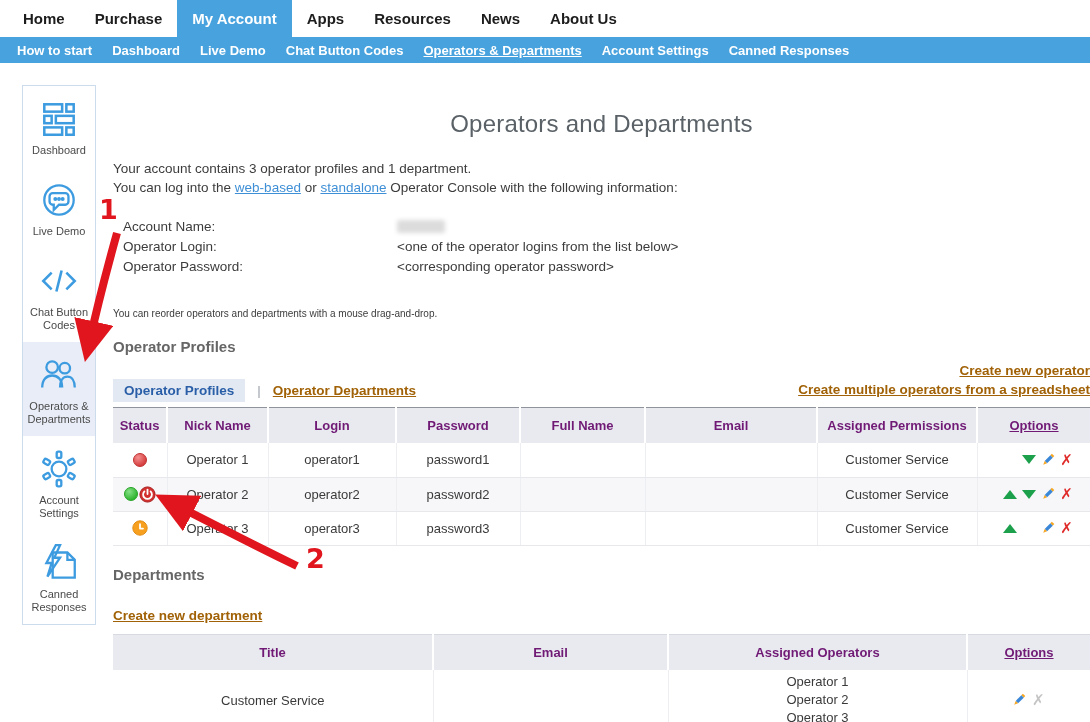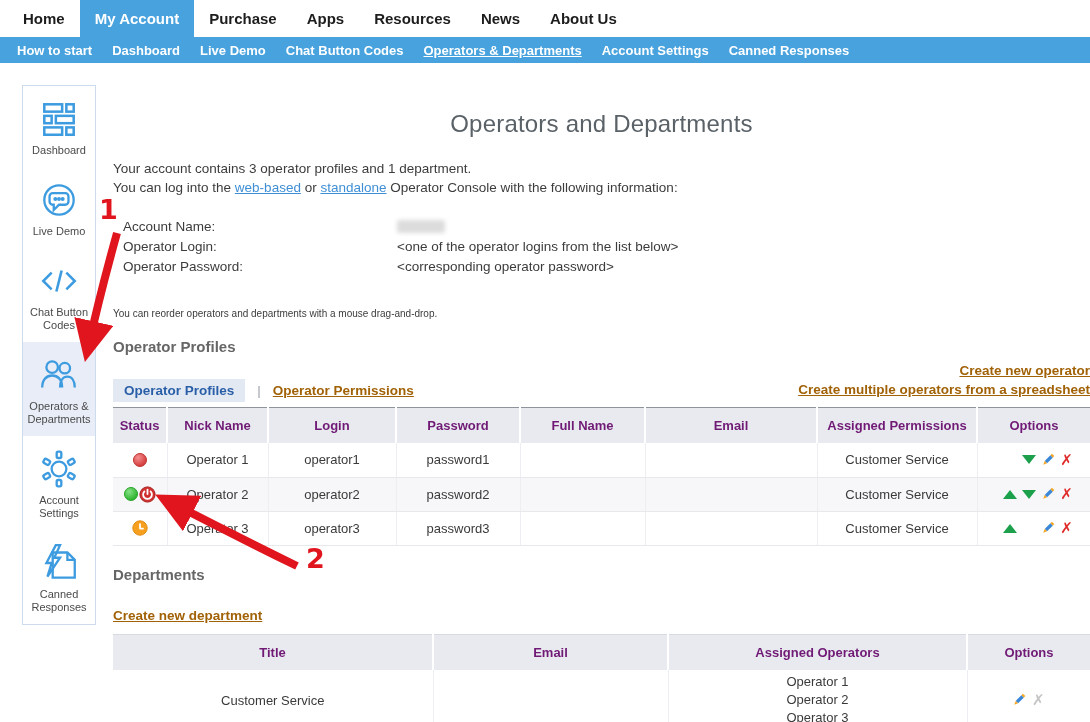--- a/index.html
+++ b/index.html
@@ -52,21 +52,21 @@
   .create-links { position:absolute; right:0; top:0; text-align:right; line-height:18px; }
   .tabs { position:absolute; left:0; bottom:5px; display:flex; align-items:center;
           font-size:13.5px; }
   .tab-active { background:#e3e9f3; color:#2a5fa8; font-weight:bold; padding:4px 11px; }
   .tab-sep { color:#9aa0a8; margin:0 12px; }
 
   
   table.grid { width:977px; border-collapse:collapse; table-layout:fixed; }
   table.grid th { background:#e8eaf0; color:#701a75; font-size:13px; font-weight:bold;
                   padding:10px 4px; border-right:2px solid #fff; text-align:center; }
-  table.grid th:last-child { border-right:none; }
+  table.grid th:last-child { border-right:none;text-decoration:underline; }
   table.ops { border-top:1px solid #8e939c; }
   table.grid td { font-size:13px; color:#3a3a3a; text-align:center; padding:2px;
                   border-right:1px solid #eceef2; border-bottom:1px solid #e6e8ec; }
   table.grid td:last-child { border-right:none; }
   table.ops td { height:34px; }
   table.ops tr.alt td { background:#f7f7f9; }
   table.dept { border-top:1px solid #d7dae0; }
   table.dept td { height:62px; }
 
   .status-cell { display:flex; align-items:center; justify-content:center; gap:1px; }
@@ -95,22 +95,22 @@
   .annot-num { position:absolute; color:#e0151d; font-size:27px; font-weight:bold;
                font-family:"DejaVu Sans",sans-serif; }
 </style>
 </head>
 <body>
 
 <div class="stage">
 
   <div class="topnav">
     <div class="item">Home</div>
+    <div class="item">Purchase</div>
     <div class="item active">My Account</div>
-    <div class="item">Purchase</div>
     <div class="item">Apps</div>
     <div class="item">Resources</div>
     <div class="item">News</div>
     <div class="item">About Us</div>
   </div>
 
   <div class="subnav">
     <div class="item">How to start</div>
     <div class="item">Dashboard</div>
     <div class="item">Live Demo</div>
@@ -211,21 +211,21 @@
     <h3 class="section-heading">Operator Profiles</h3>
 
     <div class="op-toolbar">
       <div class="create-links">
         <div><a class="bold-link">Create new operator</a></div>
         <div><a class="bold-link">Create multiple operators from a spreadsheet</a></div>
       </div>
       <div class="tabs">
         <div class="tab-active">Operator Profiles</div>
         <div class="tab-sep">|</div>
-        <a class="bold-link">Operator Permissions</a>
+        <a class="bold-link">Operator Departments</a>
       </div>
     </div>
 
     <table class="grid ops">
       <colgroup>
         <col style="width:54px">
           <col style="width:101px">
           <col style="width:128px">
           <col style="width:124px">
         <col style="width:125px">

